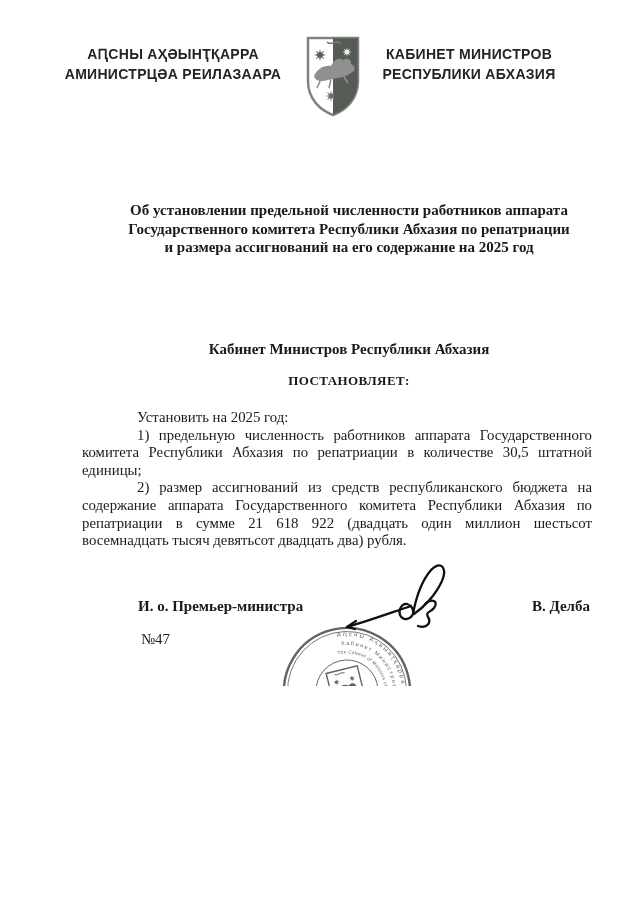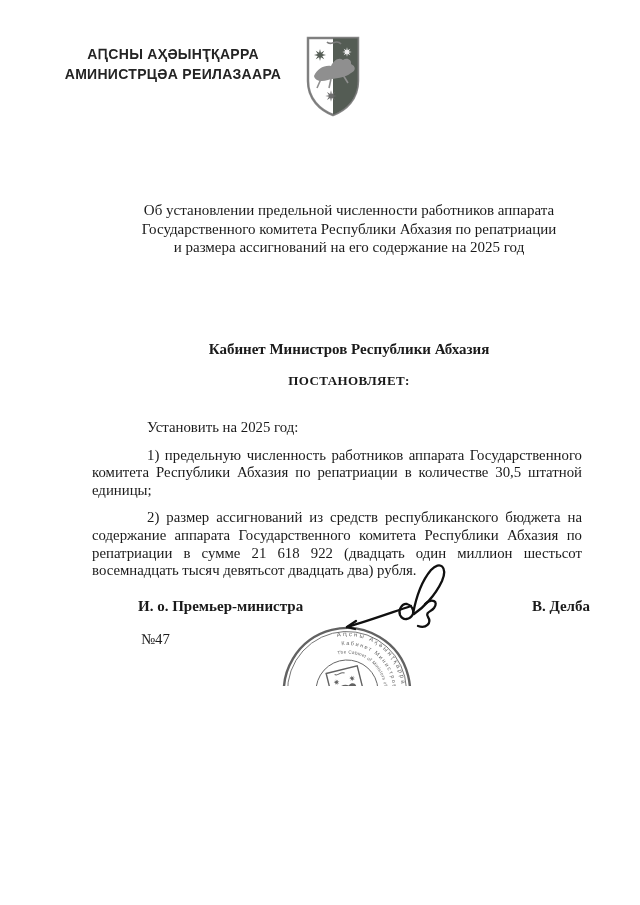--- a/index.html
+++ b/index.html
@@ -16,39 +16,39 @@
   .org-left{left:53px;top:44px;width:240px;}
   .org-right{left:360px;top:44px;width:218px;}
   .arms{position:absolute;left:300px;top:35px;}
   
   .doc-title{
     position:absolute;left:90px;top:164px;width:518px;text-align:center;
     font-weight:bold;font-size:18px;letter-spacing:1px;
   }
   .subject{
     position:absolute;left:90px;top:201px;width:518px;text-align:center;
-    font-weight:normal;font-size:15px;line-height:18.5px;white-space:pre-line;
+    font-weight:bold;font-size:15px;line-height:18.5px;white-space:pre-line;
   }
   .preamble{
     position:absolute;left:82px;top:272px;width:510px;margin:0;
     font-size:14.8px;line-height:18px;text-align:justify;text-indent:55px;
   }
   .issuer{
     position:absolute;left:90px;top:341px;width:518px;text-align:center;
     font-weight:bold;font-size:15px;
   }
   .resolves{
     position:absolute;left:90px;top:373px;width:518px;text-align:center;
     font-weight:bold;font-size:13px;letter-spacing:.4px;
   }
   .resolution{
     position:absolute;left:82px;top:409px;width:510px;
     font-size:14.8px;line-height:17.6px;text-align:justify;
   }
-  .resolution p{margin:10px;text-indent:55px;}
+  .resolution p{margin:0;text-indent:55px;}
   
   .sign-row{
     position:absolute;left:138px;top:598px;width:452px;
     display:flex;justify-content:space-between;
     font-weight:bold;font-size:15px;align-items:flex-end;
   }
   
   .footer{position:absolute;left:141px;top:627px;font-size:14.8px;}
   .footer div{line-height:24px;margin:0;}
   
@@ -76,20 +76,22 @@
     <path d="M7,3 H57 V46 C57,64 45,75 32,80 C19,75 7,64 7,46 Z" fill="none" stroke="#777777" stroke-width="1"></path>
     <path d="M26,7 C30,12 35,3 40,9" fill="none" stroke="#7d7d7d" stroke-width="1.6"></path>
     <use href="#star8" transform="translate(19,20) scale(1.0)" fill="#545c54"></use>
     <use href="#star8" transform="translate(46,17) scale(0.78)" fill="#f2f2f2"></use>
     <path d="M13,41 C16,34 23,30 30,31 C33,25 38,22 42,25 C46,22 51,25 50,29 C55,31 55,36 50,38 C44,43 34,43 27,45 C20,47 14,46 13,41 Z" fill="#8f8f8f"></path>
     <path d="M20,44 L16,53 M30,44 L28,53 M42,40 L47,48" stroke="#8f8f8f" stroke-width="1.6" fill="none"></path>
     <use href="#star8" transform="translate(30,61) scale(0.95)" fill="#6f6f6f"></use>
     <use href="#star8" transform="translate(30,61) scale(0.95)" fill="#e8e8e8" clip-path="url(#armsClipR)"></use>
   </svg>
 
+  <div class="org org-right">КАБИНЕТ МИНИСТРОВ
+РЕСПУБЛИКИ АБХАЗИЯ</div>
 
   <div class="subject">Об установлении предельной численности работников аппарата
 Государственного комитета Республики Абхазия по репатриации
 и размера ассигнований на его содержание на 2025 год</div>
 
 
   <div class="issuer">Кабинет Министров Республики Абхазия</div>
   <div class="resolves">ПОСТАНОВЛЯЕТ:</div>
 
   <div class="resolution">

